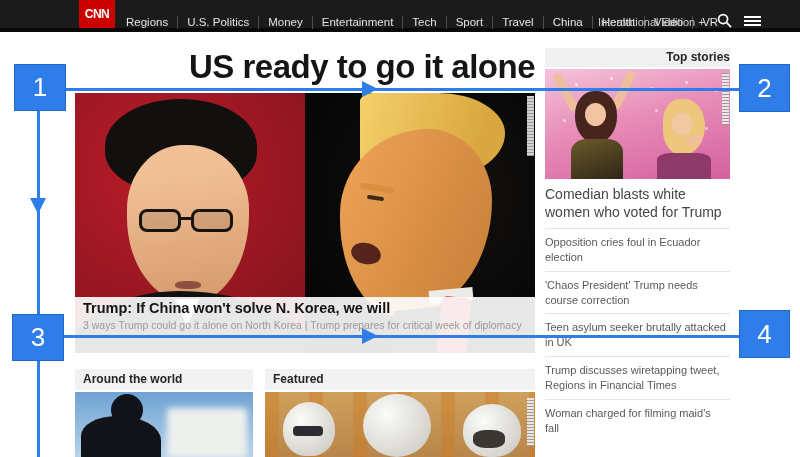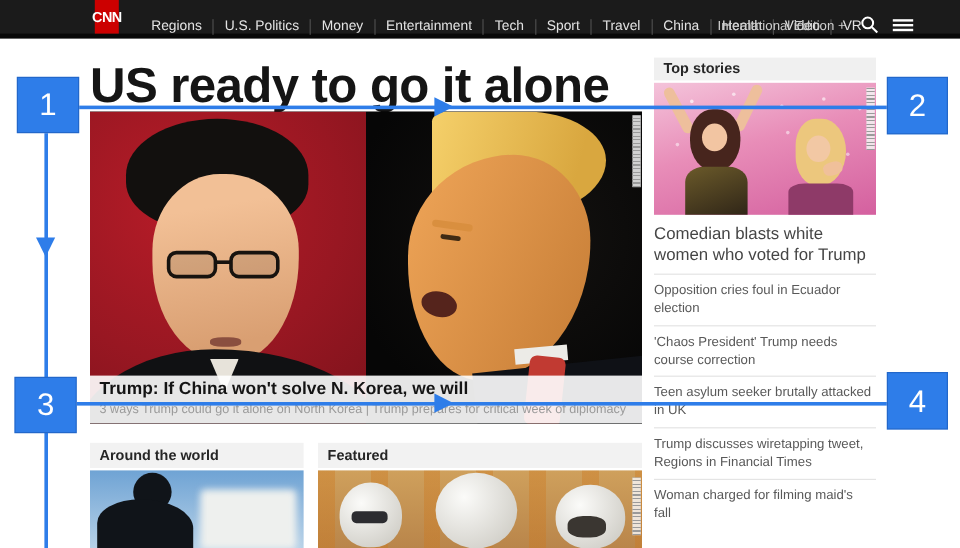--- a/index.html
+++ b/index.html
@@ -10,21 +10,21 @@
     overflow:hidden; margin:0 auto;
   }
   :root { --blue:#2e7de9; }
 
   
   .nav {
     position:absolute; left:0; top:0; width:800px; height:32px;
     background:#1b1b1b; border-bottom:4px solid #080808;
   }
   .cnn-logo {
-    position:absolute; left:79px; top:0; width:20px; height:28px;
+    position:absolute; left:79px; top:0; width:36px; height:28px;
     background:#cc0000; color:#fff; font-weight:700; font-size:12px;
     letter-spacing:-0.5px; display:flex; align-items:center; justify-content:center;
   }
   .nav-menu {
     position:absolute; left:117px; top:0; height:44px;
     display:flex; align-items:center;
   }
   .nav-item {
     color:#e3e3e3; font-size:11.5px; white-space:nowrap; cursor:pointer;
     padding:0 9px; line-height:13px;
@@ -33,22 +33,22 @@
   .nav-right {
     position:absolute; left:598px; top:0; height:28px;
     display:flex; align-items:flex-end; gap:12px;
   }
   .edition { color:#cfcfcf; font-size:11px; cursor:pointer; white-space:nowrap; }
   .icon-btn { display:flex; align-items:center; cursor:pointer; }
   .burger span { display:block; width:17px; height:2px; background:#fff; margin:2px 0; }
 
   
   .headline {
-    position:absolute; left:75px; top:48px; width:460px; text-align:left;
-    font-size:41px; font-weight:700; color:#151515; letter-spacing:-0.5px;
+    position:absolute; left:75px; top:48px; width:460px; text-align:right;
+    font-size:33px; font-weight:700; color:#151515; letter-spacing:-0.5px;
   }
   .hero {
     position:absolute; left:75px; top:93px; width:460px; height:260px;
     overflow:hidden; cursor:pointer; background:#000;
   }
   .half { position:absolute; top:0; width:230px; height:260px; overflow:hidden; }
   .kim { left:0; background:radial-gradient(circle at 35% 30%, #b81c28 0%, #981722 55%, #7c121b 100%); }
   .trump { left:230px; background:radial-gradient(circle at 60% 40%, #141210 0%, #060606 75%); }
   .kim-hair { position:absolute; left:30px; top:6px; width:152px; height:94px; background:#12100e;
     border-radius:50% 50% 42% 44%; }
@@ -79,31 +79,31 @@
     transform:rotate(-5deg); }
   .trump-suit { position:absolute; left:92px; top:210px; width:155px; height:75px; background:#0f1116;
     transform:rotate(-6deg); }
   .trump-tie { position:absolute; left:134px; top:204px; width:30px; height:58px; background:#c13a32;
     border-radius:6px; transform:rotate(6deg); }
   .credit-strip { position:absolute; width:7px; background:rgba(245,245,245,0.85);
     background-image:repeating-linear-gradient(0deg,#9a9a9a 0 1px, transparent 1px 3px); }
   .hero .credit-strip { right:1px; top:3px; height:60px; }
 
   .hero-caption {
-    position:absolute; left:0; bottom:0; width:460px; height:40px;
+    position:absolute; left:0; bottom:0; width:460px; height:56px;
     background:rgba(255,255,255,0.9); padding:3px 8px 0 8px;
   }
   .cap-title { font-size:14.5px; font-weight:700; color:#141414; white-space:nowrap; cursor:pointer; }
   .cap-sub { font-size:10.5px; color:#9a9a9a; margin-top:3px; white-space:nowrap; cursor:pointer; }
 
   
   .sidebar { position:absolute; left:545px; top:48px; width:185px; }
   .panel-header {
     height:19px; background:#f0f0f0; color:#262626; font-size:12px; font-weight:700;
-    line-height:19px; padding-left:8px;
+    line-height:19px; padding-left:8px;text-align:right;
   }
   .ts-image { position:relative; margin-top:2px; width:185px; height:110px; overflow:hidden; cursor:pointer;
     background:linear-gradient(165deg,#f4c3da 0%,#e88db8 45%,#d4609f 100%); }
   .bokeh { position:absolute; left:10px; top:10px; width:3px; height:3px; border-radius:50%;
     background:rgba(255,255,255,0.8);
     box-shadow:20px 4px 0 rgba(255,255,255,.7), 55px -2px 0 rgba(255,255,255,.6),
       95px 8px 0 rgba(255,255,255,.7), 130px 2px 0 rgba(255,255,255,.6),
       160px 10px 0 rgba(255,255,255,.6), 8px 40px 0 rgba(255,255,255,.5),
       150px 48px 0 rgba(255,255,255,.5), 30px 78px 0 rgba(255,255,255,.45),
       100px 30px 0 rgba(255,255,255,.5);

